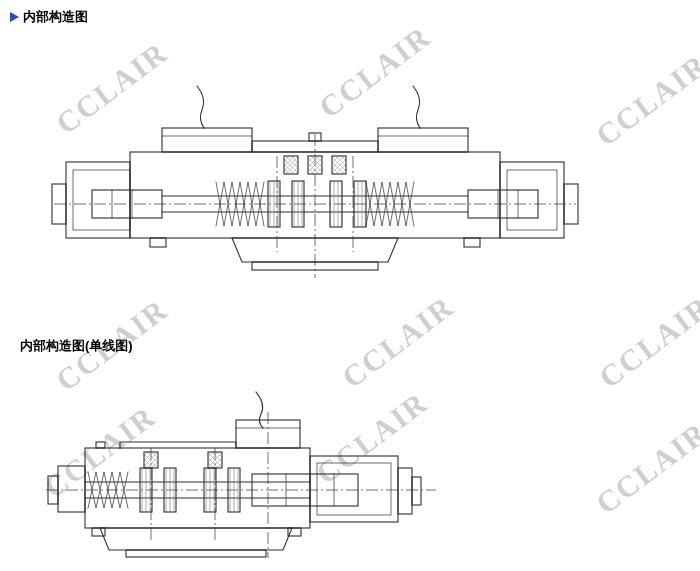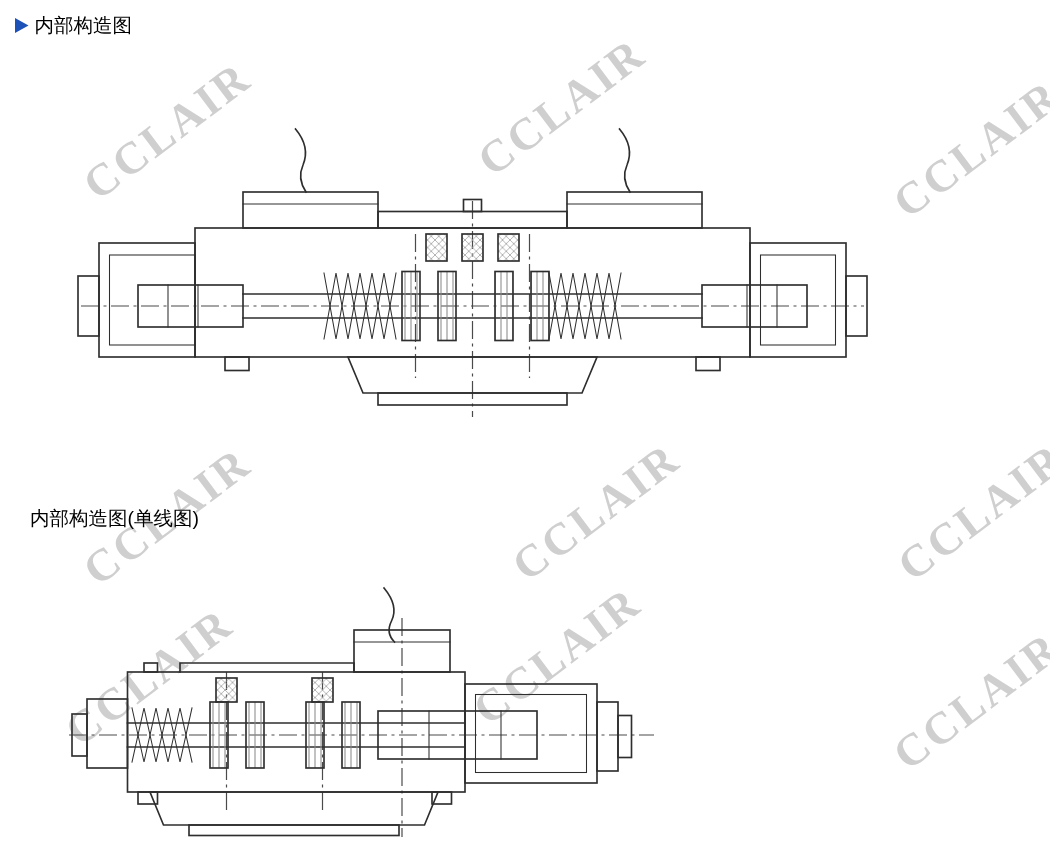--- a/index.html
+++ b/index.html
@@ -11,21 +11,21 @@
   .wm{
     position:absolute;transform:translate(-50%,-50%) rotate(-37deg);
     font-family:"Liberation Serif",serif;font-weight:bold;
     font-size:30px;letter-spacing:2px;color:#c7c7c7;opacity:.85;white-space:nowrap;
   }
   svg.drawing{position:absolute;left:0;top:0;z-index:1;}
   .d{stroke:#2e2e2e;fill:none;stroke-width:1.1;stroke-linecap:square;}
   .thin{stroke-width:0.7;}
   .cl{stroke:#4a4a4a;stroke-width:0.8;stroke-dasharray:12 3 2 3;fill:none;}
   .section-title{
-    position:absolute;z-index:2;font-size:13px;font-weight:normal;color:#000;
+    position:absolute;z-index:2;font-size:13px;font-weight:bold;color:#000;
     display:flex;align-items:center;gap:4px;
   }
   .t1{left:10px;top:8px;}
   .t2{left:8px;top:337px;padding-left:12px;}
   .marker{
     display:inline-block;width:0;height:0;
     border-left:9px solid #1d52b8;border-top:5px solid transparent;border-bottom:5px solid transparent;
   }
 </style>
 </head>

